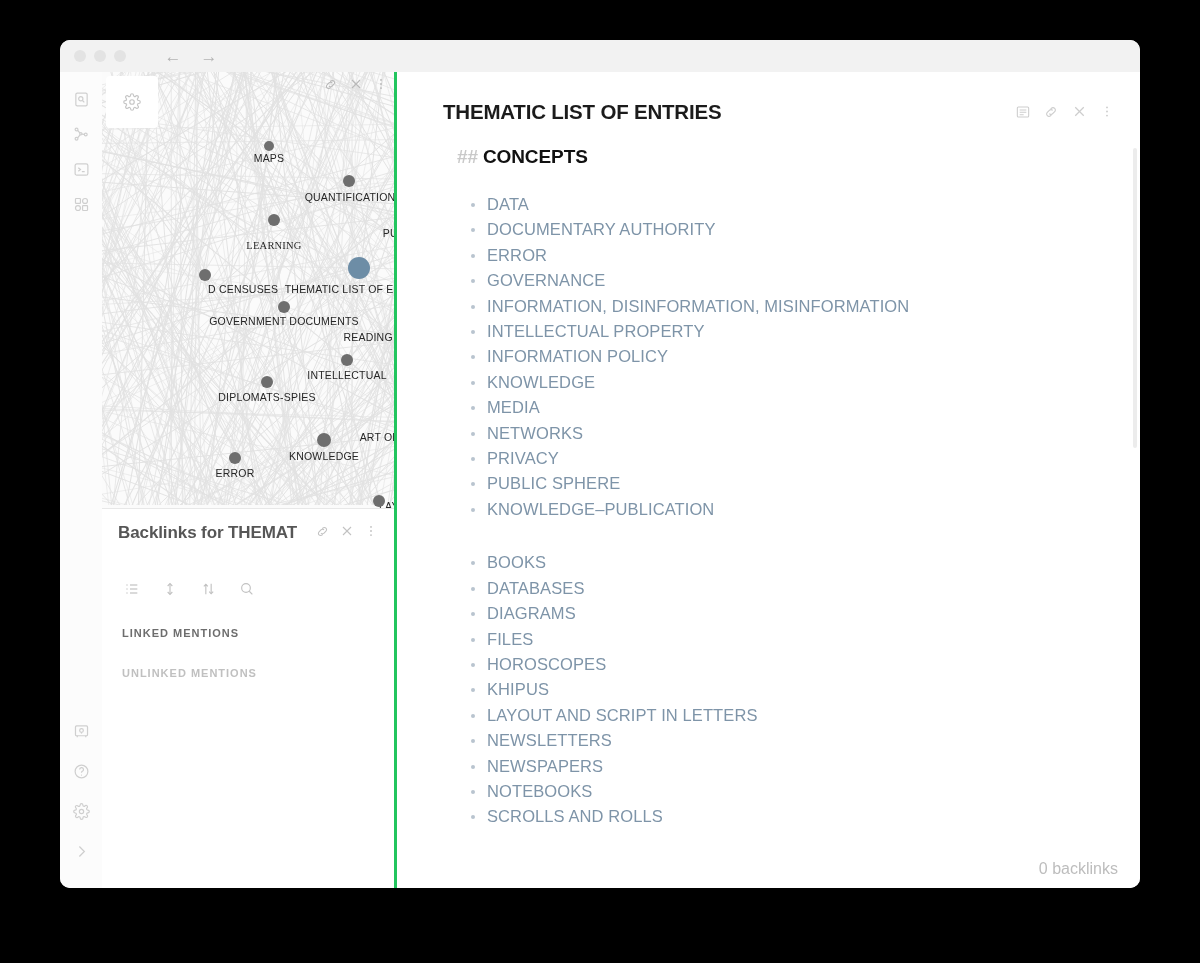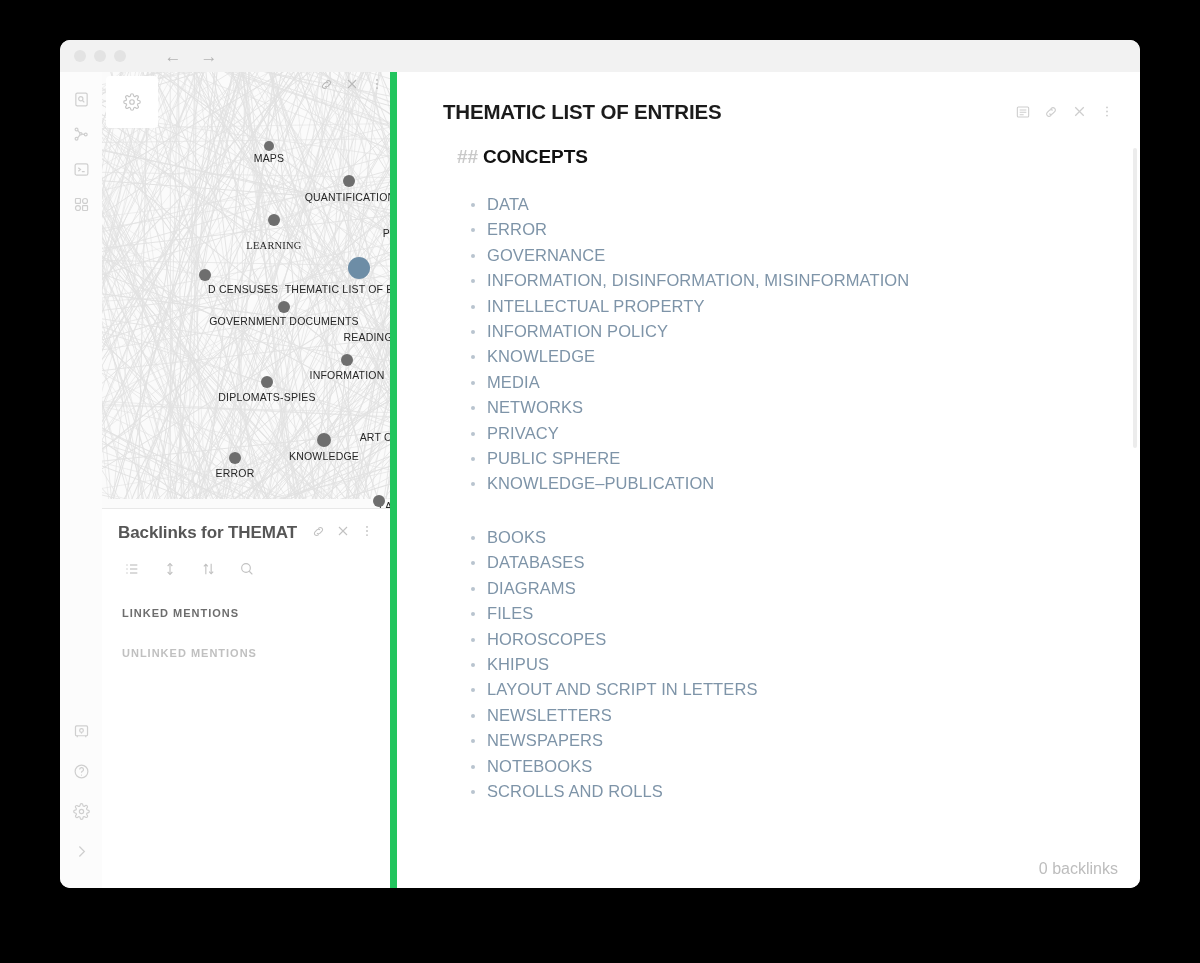--- a/index.html
+++ b/index.html
@@ -78,21 +78,21 @@
     display: flex; flex-direction: column; align-items: center;
   }
   #ribbon-bottom .ribbon-icon { margin-bottom: 10px; }
 
   
   #left-column {
     width: 295px;
     flex: 0 0 295px;
     display: flex;
     flex-direction: column;
-    border-right: 7px solid #22c55e;
+    border-right: 3px solid #22c55e;
     min-height: 0;
     background: #f97316;
   }
 
   
   #graph-pane {
     height: 437px;
     flex: 0 0 437px;
     position: relative;
     overflow: hidden;
@@ -140,21 +140,21 @@
   #backlinks-pane {
     flex: 1;
     min-height: 0;
     padding: 14px 16px 0 16px;
     background: #ffffff;
   }
   #backlinks-header {
     display: flex;
     align-items: center;
     gap: 9px;
-    margin-bottom: 18px;
+    margin-bottom: 38px;
   }
   #backlinks-title {
     font-size: 17px;
     font-weight: 700;
     color: #565656;
     letter-spacing: -0.1px;
     white-space: nowrap;
     overflow: hidden;
     flex: 1;
   }
@@ -769,21 +769,21 @@
             <div class="gnode" style="left: 172px; top: 148px; height: 12px; width: 12px;"></div>
             <div class="glabel" style="left: 172px; top: 168px; font-family: Liberation Serif, serif;">LEARNING</div>
             <div class="gnode focused" style="left: 257px; top: 196px; height: 22px; width: 22px;"></div>
             <div class="glabel" style="left: 257px; top: 211px;">THEMATIC LIST OF ENTRIES</div>
             <div class="gnode" style="left: 103px; top: 203px; height: 12px; width: 12px;"></div>
             <div class="glabel la-left" style="left: 106px; top: 211px;">D CENSUSES</div>
             <div class="gnode" style="left: 182px; top: 235px; height: 12px; width: 12px;"></div>
             <div class="glabel" style="left: 182px; top: 243px;">GOVERNMENT DOCUMENTS</div>
             <div class="glabel" style="left: 322px; top: 259px;">READING AGAINST THE GRAIN</div>
             <div class="gnode" style="left: 245px; top: 288px; height: 12px; width: 12px;"></div>
-            <div class="glabel" style="left: 245px; top: 297px;">INFORMATION</div>
+            <div class="glabel" style="left: 245px; top: 297px;">INTELLECTUAL</div>
             <div class="gnode" style="left: 165px; top: 310px; height: 12px; width: 12px;"></div>
             <div class="glabel" style="left: 165px; top: 319px;">DIPLOMATS-SPIES</div>
             <div class="glabel" style="left: 303px; top: 359px;">ART OF MEMORY</div>
             <div class="gnode" style="left: 222px; top: 368px; height: 14px; width: 14px;"></div>
             <div class="glabel" style="left: 222px; top: 378px;">KNOWLEDGE</div>
             <div class="gnode" style="left: 133px; top: 386px; height: 12px; width: 12px;"></div>
             <div class="glabel" style="left: 133px; top: 395px;">ERROR</div>
             <div class="glabel la-left" style="left: 277px; top: 428px;">LAYOUT AND SCRIPT IN</div>
             <div class="gnode" style="left: 277px; top: 429px; height: 12px; width: 12px;"></div>
           </div>
@@ -913,20 +913,21 @@
             </svg>
           </span>
         </div>
       </div>
 
       <div id="note-scroll">
         <div id="note-sections">
             <div class="md-h2"><span class="md-hash">##</span><span>CONCEPTS</span></div>
             <ul class="md-list">
               <li>DATA</li>
+              <li>DOCUMENTARY AUTHORITY</li>
               <li>ERROR</li>
               <li>GOVERNANCE</li>
               <li>INFORMATION, DISINFORMATION, MISINFORMATION</li>
               <li>INTELLECTUAL PROPERTY</li>
               <li>INFORMATION POLICY</li>
               <li>KNOWLEDGE</li>
               <li>MEDIA</li>
               <li>NETWORKS</li>
               <li>PRIVACY</li>
               <li>PUBLIC SPHERE</li>

